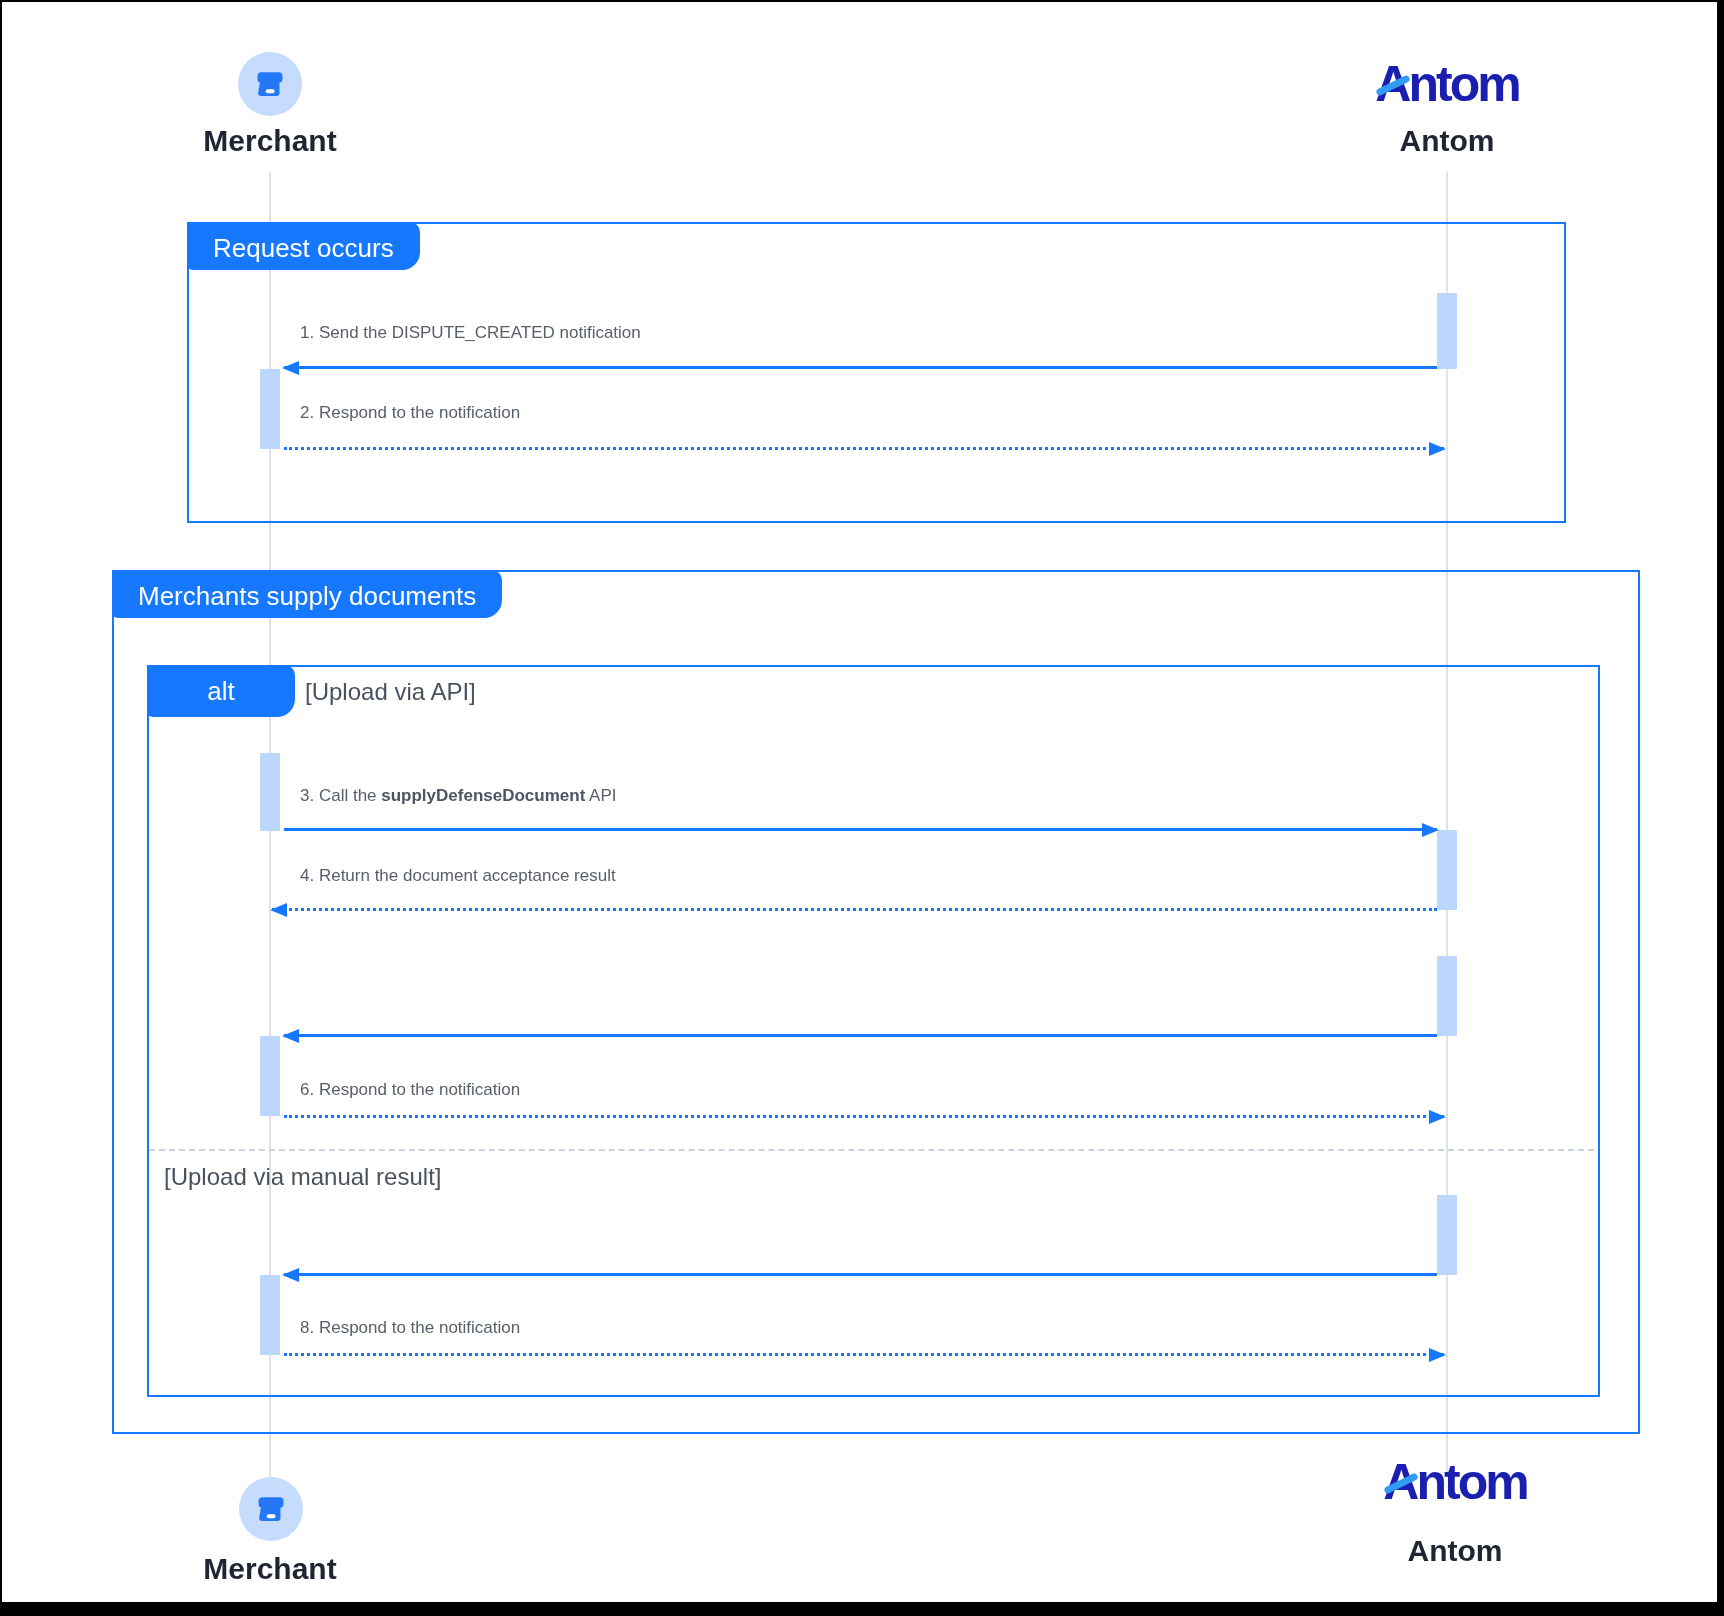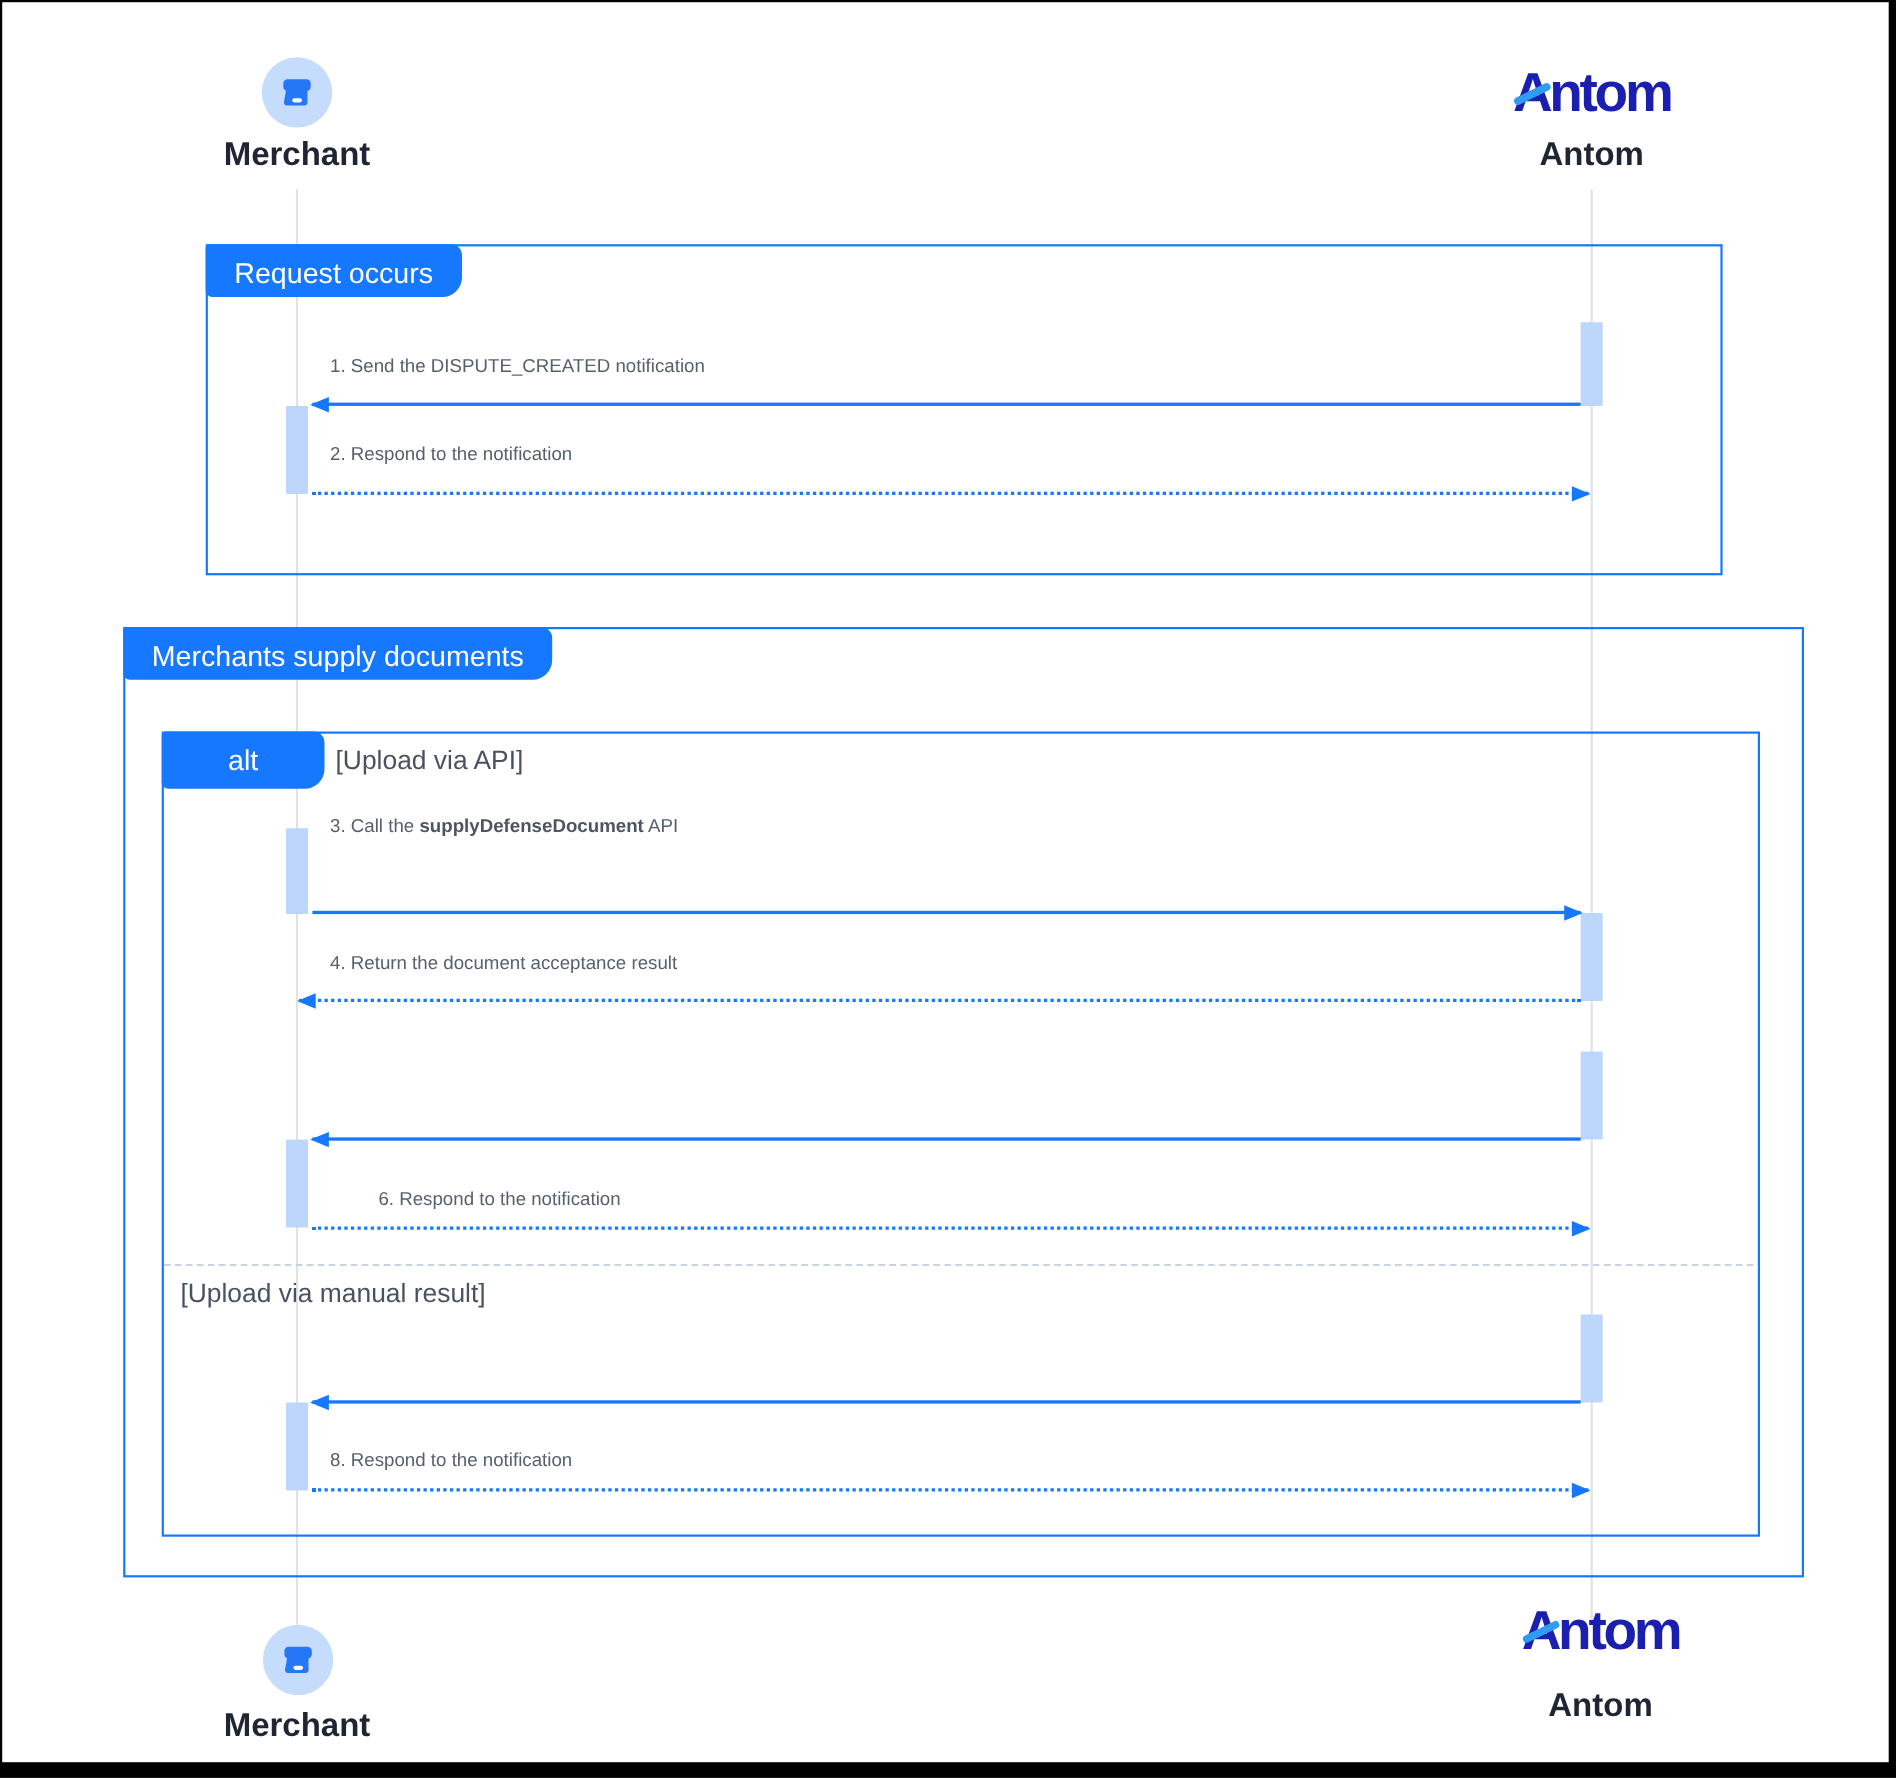--- a/index.html
+++ b/index.html
@@ -138,35 +138,35 @@
   <div class="msg-text" style="left:300px;top:320px;">1. Send the DISPUTE_CREATED notification</div>
   <div class="arrow solid" style="left:284px;top:366px;width:1153px;">
     <span class="head left"></span>
   </div>
 
   <div class="msg-text" style="left:300px;top:400px;">2. Respond to the notification</div>
   <div class="arrow dotted" style="left:284px;top:447px;width:1160px;">
     <span class="head right"></span>
   </div>
 
-  <div class="msg-text" style="left:300px;top:738px;"><span>3. Call the </span><b>supplyDefenseDocument</b><span> API</span></div>
+  <div class="msg-text" style="left:300px;top:783px;"><span>3. Call the </span><b>supplyDefenseDocument</b><span> API</span></div>
   <div class="arrow solid" style="left:284px;top:828px;width:1153px;">
     <span class="head right"></span>
   </div>
 
   <div class="msg-text" style="left:300px;top:863px;">4. Return the document acceptance result</div>
   <div class="arrow dotted" style="left:272px;top:908px;width:1165px;">
     <span class="head left"></span>
   </div>
 
   <div class="arrow solid" style="left:284px;top:1034px;width:1153px;">
     <span class="head left"></span>
   </div>
 
-  <div class="msg-text" style="left:300px;top:1077px;margin-left:44px;">6. Respond to the notification</div>
+  <div class="msg-text" style="left:300px;top:1077px;">6. Respond to the notification</div>
   <div class="arrow dotted" style="left:284px;top:1115px;width:1160px;">
     <span class="head right"></span>
   </div>
 
   <div class="arrow solid" style="left:284px;top:1273px;width:1153px;">
     <span class="head left"></span>
   </div>
 
   <div class="msg-text" style="left:300px;top:1315px;text-align:right;">8. Respond to the notification</div>
   <div class="arrow dotted" style="left:284px;top:1353px;width:1160px;">

